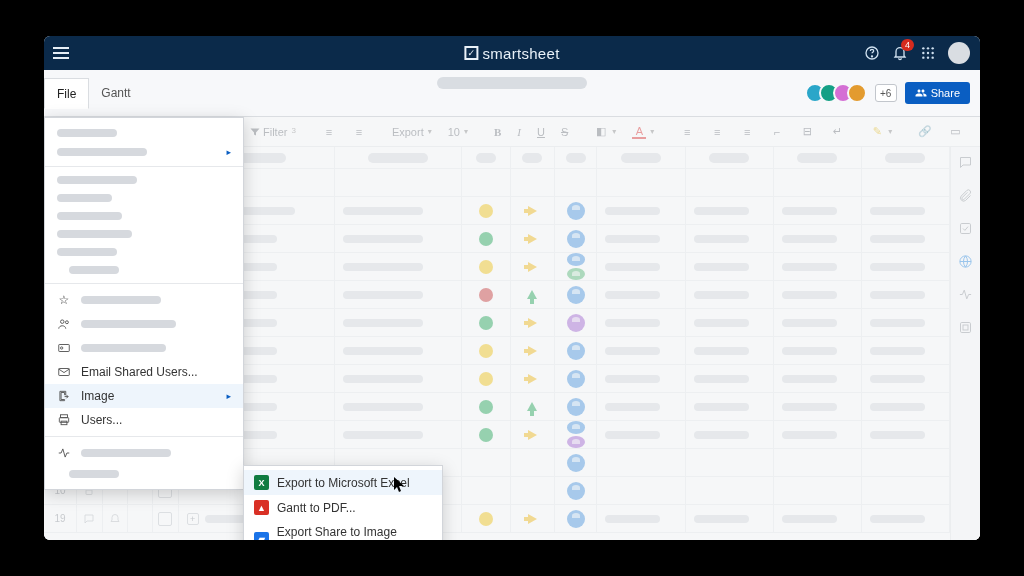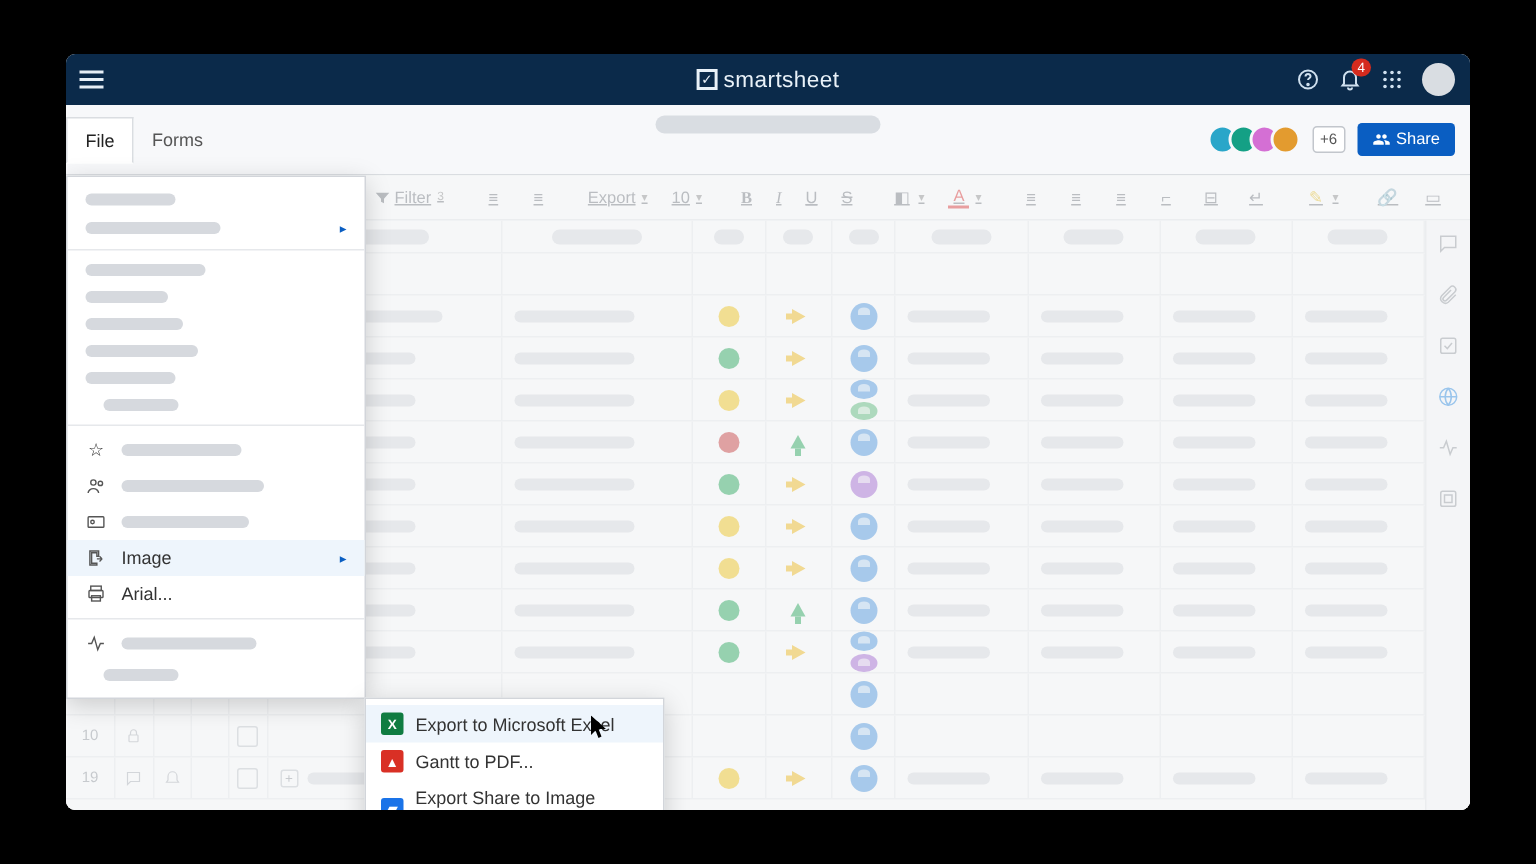--- a/index.html
+++ b/index.html
@@ -27,21 +27,21 @@
   .title-pill { position:absolute; left:50%; top:7px; transform:translateX(-50%); width:150px; height:12px; background:#d9dde2; border-radius:6px; }
   .sheet-right { margin-left:auto; display:flex; align-items:center; gap:8px; padding-right:10px; }
   .face-stack { display:flex; }
   .face { width:20px; height:20px; border-radius:50%; margin-left:-6px; border:2px solid #f7f8fa; }
   .plus-chip { width:22px; height:18px; border:1px solid #c2c6cc; border-radius:3px; font-size:10px; color:#555; display:flex; align-items:center; justify-content:center; background:#fff; }
   .share-btn { background:#0a5ec2; color:#fff; font-size:11px; padding:5px 10px; border-radius:3px; display:flex; align-items:center; gap:4px; }
   .workspace { position:relative; height:calc(100% - 64px); background:#fff; }
   .dim { position:absolute; inset:0; background:rgba(240,241,244,.6); pointer-events:none; }
 
   
-  .toolbar { height:30px; border-bottom:1px solid #e3e5e9; display:flex; align-items:center; font-size:11px; color:#6a6f77; padding-left:200px; gap:6px;text-decoration:underline; }
+  .toolbar { height:30px; border-bottom:1px solid #e3e5e9; display:flex; align-items:center; font-size:11px; color:#6a6f77; padding-left:200px; gap:6px; }
   .tool { padding:2px 5px; border-radius:2px; display:flex; align-items:center; gap:2px; }
   .sep { width:1px; height:18px; background:#e3e5e9; margin:0 2px; }
   .glyph { width:14px; height:14px; display:inline-flex; align-items:center; justify-content:center; }
   .caret { font-size:8px; color:#888; margin-left:2px; }
   .bold { font-weight:700; font-family:Georgia,serif; }
   .italic { font-style:italic; font-family:Georgia,serif; }
   .under { text-decoration:underline; }
   .strike { text-decoration:line-through; }
 
   
@@ -138,21 +138,21 @@
       </span>
       <span class="avatar-top"></span>
     </div>
   </div>
 
   <div class="sheetbar">
     <div class="menu-tab active">
         <span>File</span>
       </div>
     <div class="menu-tab">
-        <span>Forms</span>
+        <span>Gantt</span>
       </div>
     <div class="title-pill"></div>
     <div class="sheet-right">
       <div class="face-stack" id="face-stack">
           <span class="face" style="background: rgb(42, 166, 201);"></span>
           <span class="face" style="background: rgb(20, 160, 133);"></span>
           <span class="face" style="background: rgb(212, 111, 212);"></span>
           <span class="face" style="background: rgb(227, 155, 47);"></span>
         </div>
       <div class="plus-chip">
@@ -775,39 +775,48 @@
         </div>
       <div class="row">
           <span class="mi">
             <svg viewBox="0 0 24 24">
               <rect x="3" y="6" width="18" height="12" rx="1"></rect>
               <circle cx="8" cy="12" r="2"></circle>
             </svg>
           </span>
           <span class="ghost" style="width:85px"></span>
         </div>
+      <div class="row">
+          <span class="mi">
+            <svg viewBox="0 0 24 24">
+              <rect x="3" y="6" width="18" height="12" rx="1"></rect>
+              <path d="M3 7l9 6 9-6"></path>
+            </svg>
+          </span>
+          <span>Email Shared Users...</span>
+        </div>
       <div class="row hov">
           <span class="mi">
             <svg viewBox="0 0 24 24">
               <path d="M5 4h10v6h-2V6H7v12h6v2H5z"></path>
               <path d="M13 13h6m0 0l-3-3m3 3l-3 3"></path>
             </svg>
           </span>
           <span>Image</span>
           <span class="sub-caret">▸</span>
         </div>
       <div class="row">
           <span class="mi">
             <svg viewBox="0 0 24 24">
               <rect x="6" y="3" width="12" height="5"></rect>
               <rect x="4" y="8" width="16" height="8" rx="1"></rect>
               <rect x="7" y="14" width="10" height="6"></rect>
             </svg>
           </span>
-          <span>Arial...</span>
+          <span>Users...</span>
         </div>
       <div class="div"></div>
       <div class="row">
           <span class="mi">
             <svg viewBox="0 0 24 24">
               <path d="M3 12h4l3-7 4 14 3-7h4"></path>
             </svg>
           </span>
           <span class="ghost" style="width:90px"></span>
         </div>

